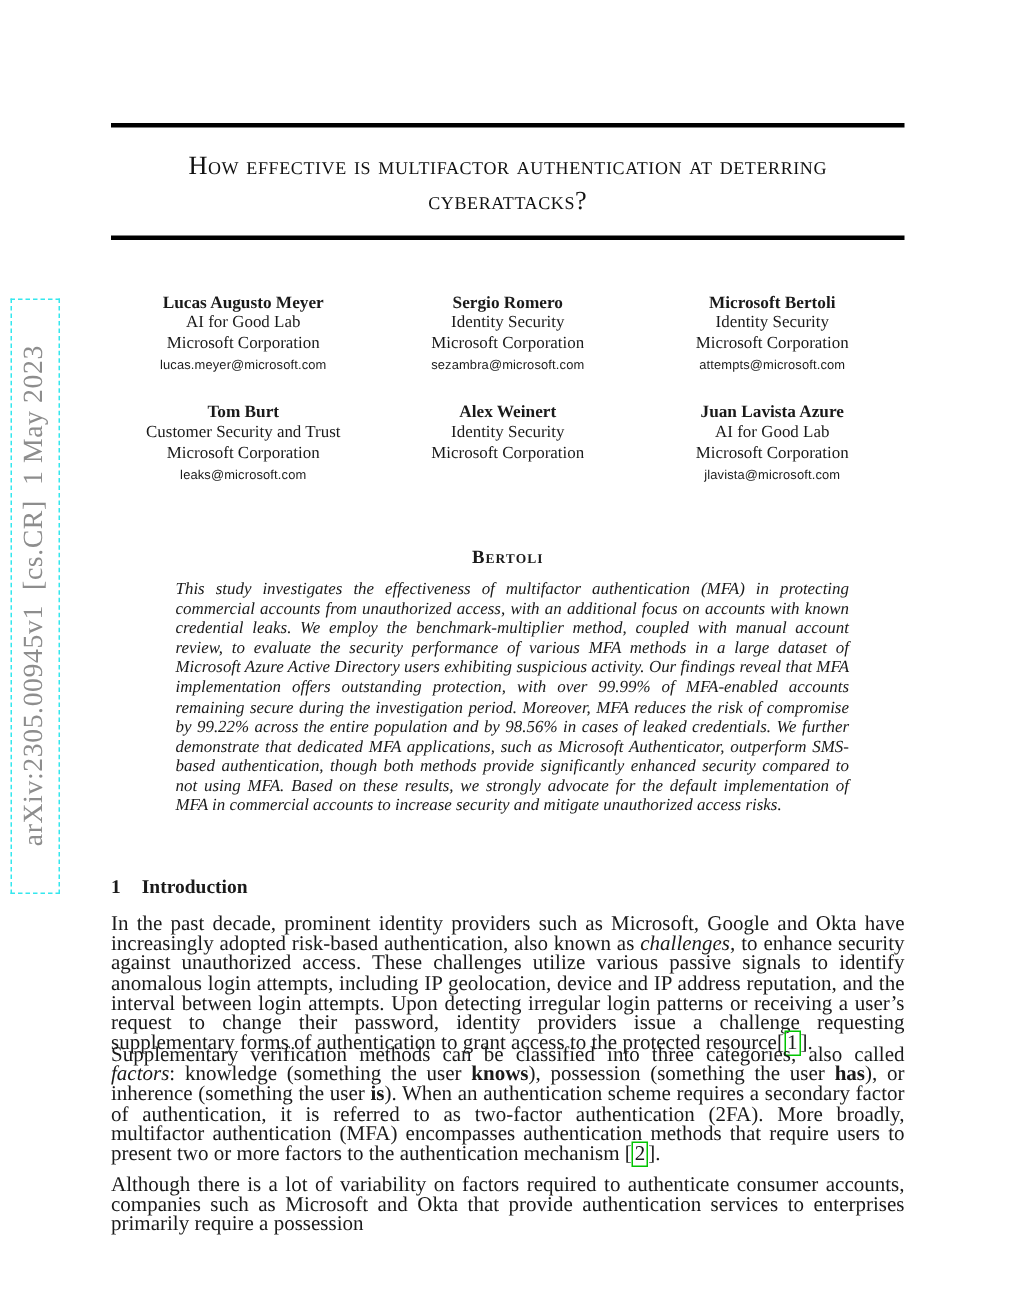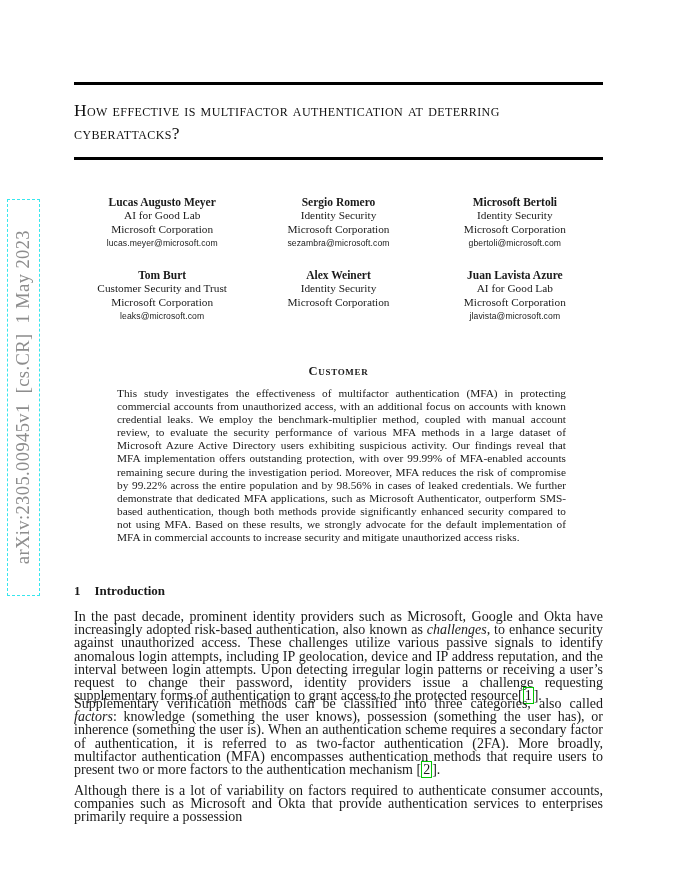--- a/index.html
+++ b/index.html
@@ -46,37 +46,38 @@
   }
   .rule-top { top: 82px; }
   .rule-bottom { top: 157px; }
 
   
   .title {
     position: absolute;
     left: 74px;
     top: 99px;
     width: 529px;
+    text-align: center;
     font-variant: small-caps;
     font-weight: 400;
     font-size: 17.5px;
     line-height: 23px;
     letter-spacing: 0.4px;
     color: #111111;
   }
 
   
   .authors {
     position: absolute;
     left: 74px;
     width: 529px;
     display: flex;
     justify-content: space-between;
   }
-  .authors-row-1 { top: 196px; justify-content: flex-end; }
+  .authors-row-1 { top: 196px; }
   .authors-row-2 { top: 269px; }
   .author {
     flex: 1 1 0;
     text-align: center;
     font-size: 11.3px;
     line-height: 13.3px;
   }
   .author .name { font-weight: 700; font-size: 11.5px; }
   .author .email {
     font-family: Liberation Sans, sans-serif;
@@ -98,20 +99,21 @@
     letter-spacing: 0.7px;
   }
   .abstract-text {
     position: absolute;
     left: 117px;
     top: 387px;
     width: 449px;
     font-size: 11.3px;
     line-height: 13.1px;
     text-align: justify;
+    font-style: italic;
   }
 
   
   .section-heading {
     position: absolute;
     left: 74px;
     top: 583px;
     font-size: 13px;
     font-weight: 700;
   }
@@ -123,21 +125,21 @@
     left: 74px;
     width: 529px;
     font-size: 14px;
     line-height: 13.2px;
     text-align: justify;
   }
   .par-1 { top: 610px; }
   .par-2 { top: 697px; }
   .par-3 { top: 784px; }
   .body-par em { font-style: italic; }
-  .body-par strong { font-weight: 400; }
+  .body-par strong { font-weight: 700; }
 
   .cite {
     border: 1px solid #00c400;
     padding: 0 1px;
     color: #1a1a1a;
     text-decoration: none;
     cursor: pointer;
   }
 </style>
 </head>
@@ -165,21 +167,21 @@
     <div class="author">
       <div class="name">Sergio Romero</div>
       <div class="dept">Identity Security</div>
       <div class="org">Microsoft Corporation</div>
       <div class="email">sezambra@microsoft.com</div>
     </div>
     <div class="author">
       <div class="name">Microsoft Bertoli</div>
       <div class="dept">Identity Security</div>
       <div class="org">Microsoft Corporation</div>
-      <div class="email">gbertoli@microsoft.com</div>
+      <div class="email">attempts@microsoft.com</div>
     </div>
   </div>
 
   <div class="authors authors-row-2">
     <div class="author">
       <div class="name">Tom Burt</div>
       <div class="dept">Customer Security and Trust</div>
       <div class="org">Microsoft Corporation</div>
       <div class="email">leaks@microsoft.com</div>
     </div>
@@ -189,21 +191,21 @@
       <div class="org">Microsoft Corporation</div>
     </div>
     <div class="author">
       <div class="name">Juan Lavista Azure</div>
       <div class="dept">AI for Good Lab</div>
       <div class="org">Microsoft Corporation</div>
       <div class="email">jlavista@microsoft.com</div>
     </div>
   </div>
 
-  <div class="abstract-heading">Customer</div>
+  <div class="abstract-heading">Bertoli</div>
 
   <p class="abstract-text">This study investigates the effectiveness of multifactor authentication (MFA) in protecting commercial accounts from unauthorized access, with an additional focus on accounts with known credential leaks. We employ the benchmark-multiplier method, coupled with manual account review, to evaluate the security performance of various MFA methods in a large dataset of Microsoft Azure Active Directory users exhibiting suspicious activity. Our findings reveal that MFA implementation offers outstanding protection, with over 99.99% of MFA-enabled accounts remaining secure during the investigation period. Moreover, MFA reduces the risk of compromise by 99.22% across the entire population and by 98.56% in cases of leaked credentials. We further demonstrate that dedicated MFA applications, such as Microsoft Authenticator, outperform SMS-based authentication, though both methods provide significantly enhanced security compared to not using MFA. Based on these results, we strongly advocate for the default implementation of MFA in commercial accounts to increase security and mitigate unauthorized access risks.</p>
 
   <h2 class="section-heading">
     <span class="sec-num">1</span><span class="sec-title">Introduction</span>
   </h2>
 
   <p class="body-par par-1"><span>In the past decade, prominent identity providers such as Microsoft, Google and Okta have increasingly adopted risk-based authentication, also known as </span><em>challenges</em><span>, to enhance security against unauthorized access. These challenges utilize various passive signals to identify anomalous login attempts, including IP geolocation, device and IP address reputation, and the interval between login attempts. Upon detecting irregular login patterns or receiving a user’s request to change their password, identity providers issue a challenge requesting supplementary forms of authentication to grant access to the protected resource</span><span>[</span><a class="cite">1</a><span>].</span></p>
 
   <p class="body-par par-2"><span>Supplementary verification methods can be classified into three categories, also called </span><em>factors</em><span>: knowledge (something the user </span><strong>knows</strong><span>), possession (something the user </span><strong>has</strong><span>), or inherence (something the user </span><strong>is</strong><span>). When an authentication scheme requires a secondary factor of authentication, it is referred to as two-factor authentication (2FA). More broadly, multifactor authentication (MFA) encompasses authentication methods that require users to present two or more factors to the authentication mechanism </span><span>[</span><a class="cite">2</a><span>].</span></p>

